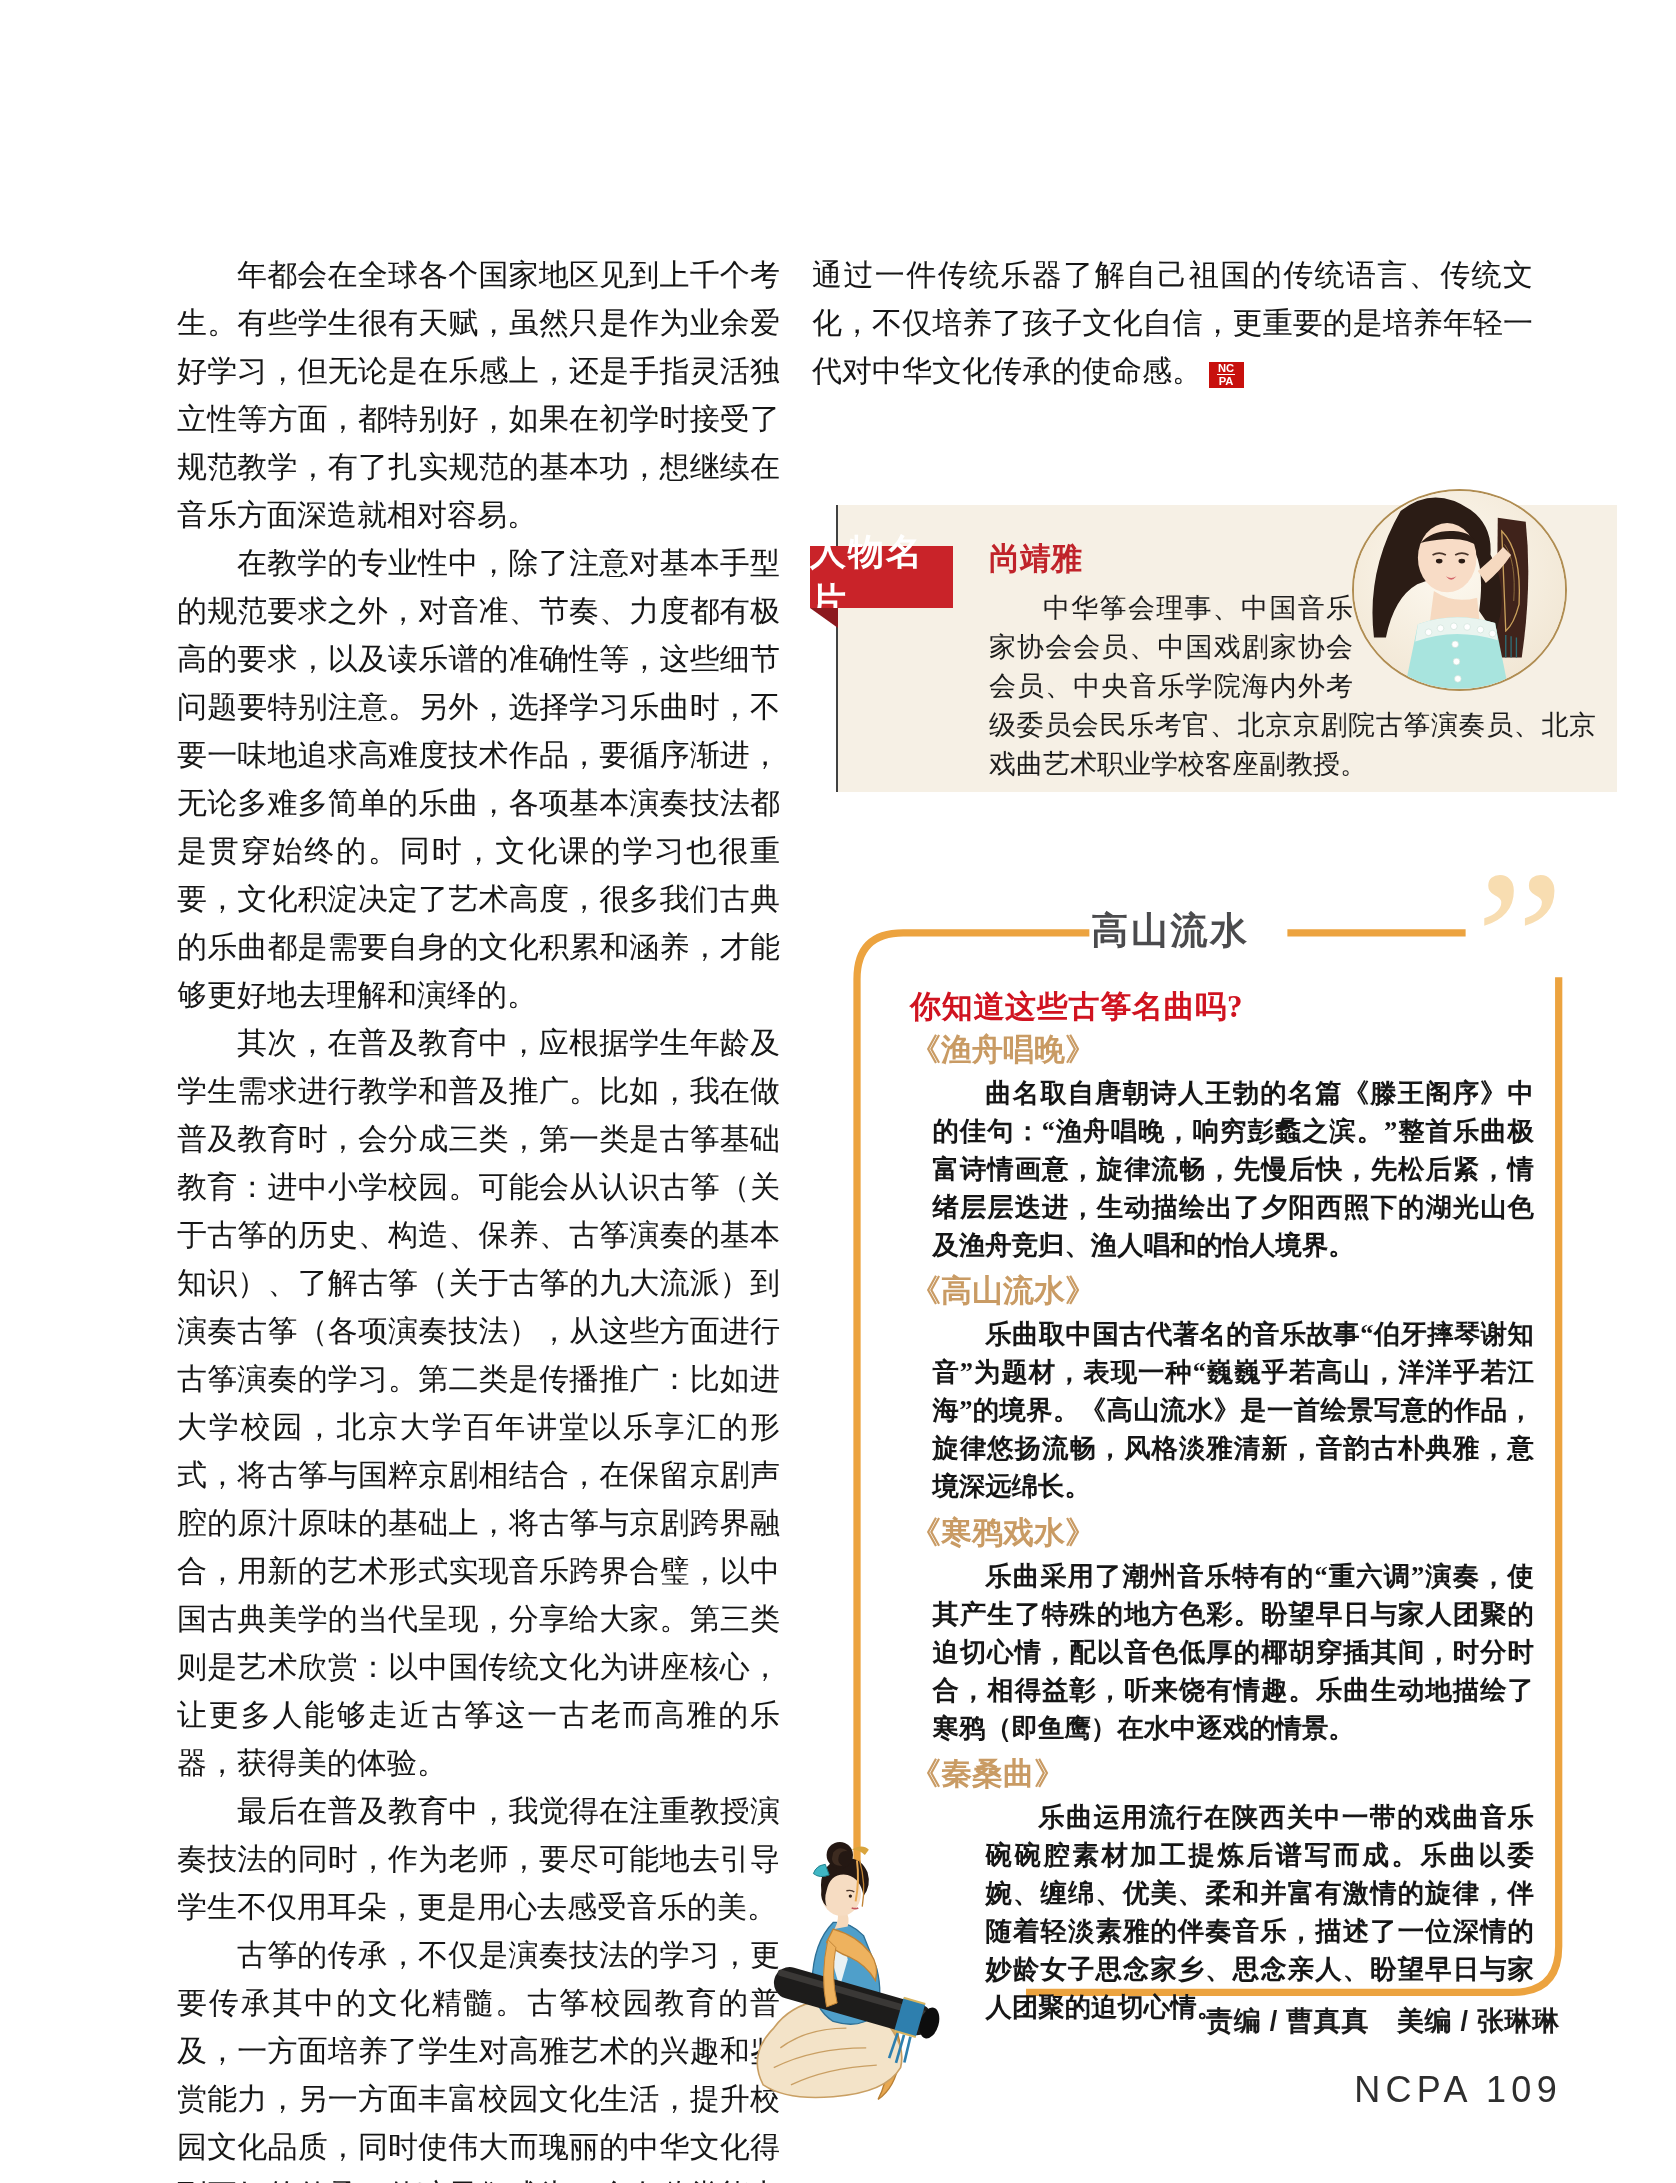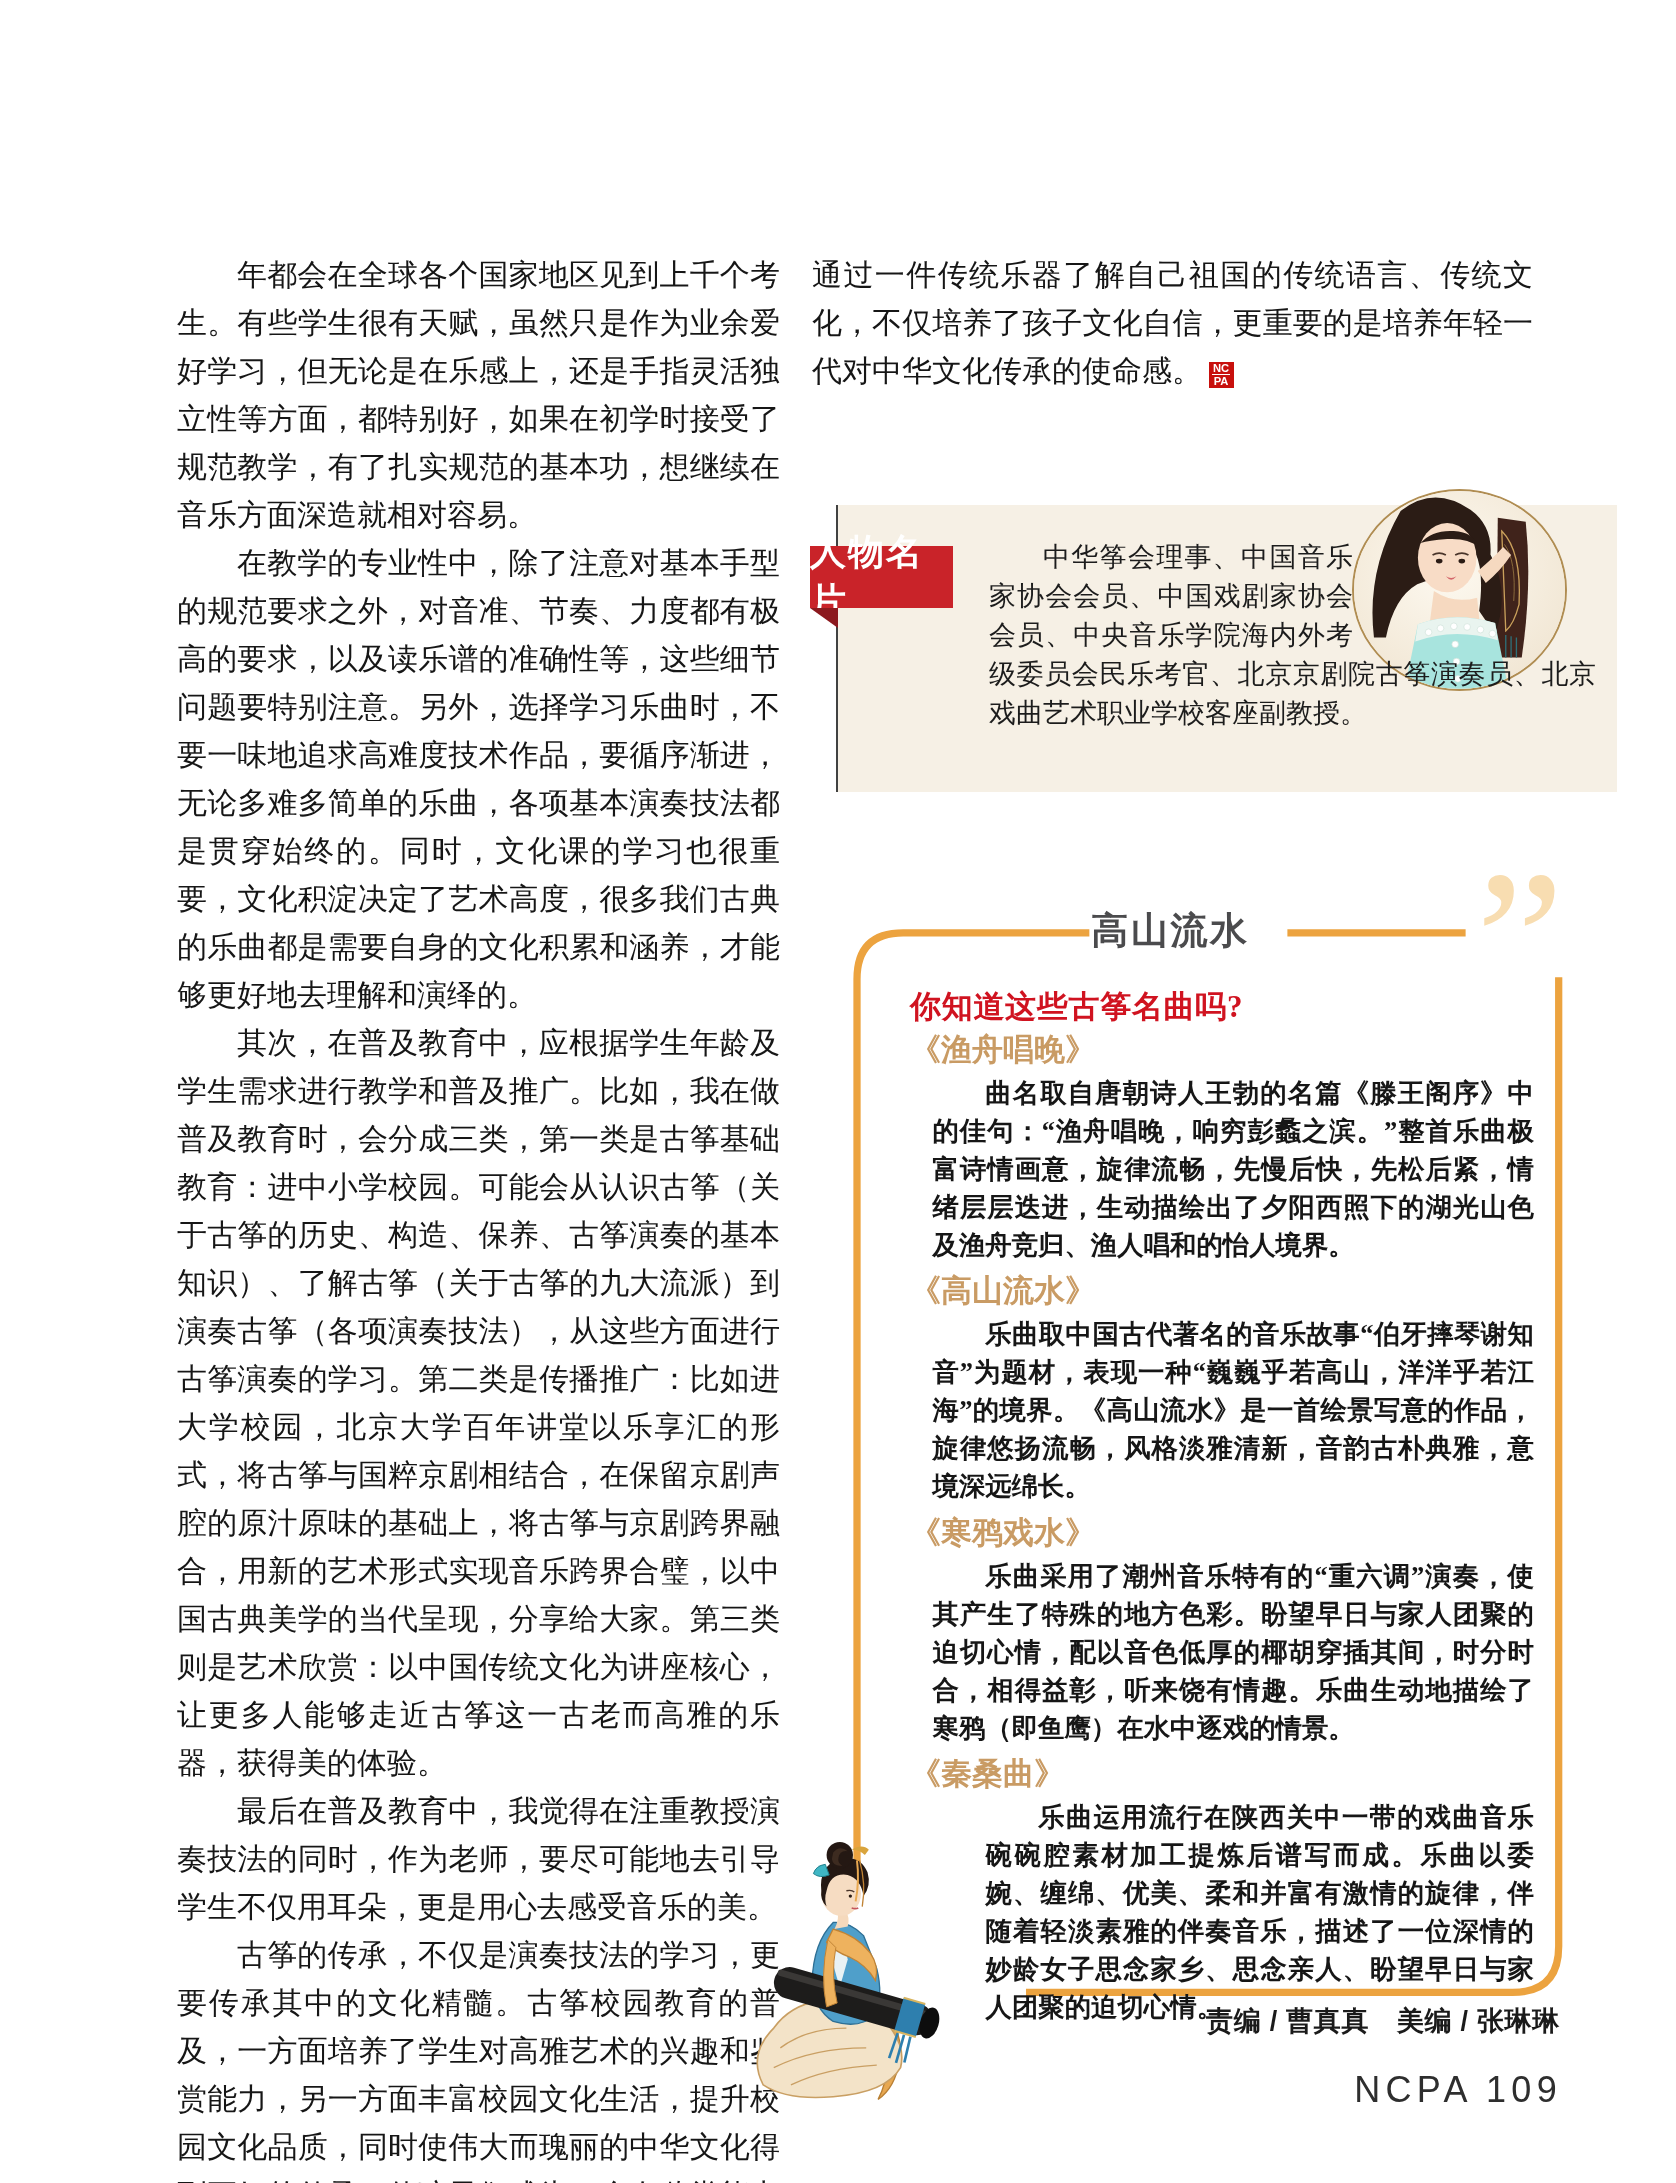--- a/index.html
+++ b/index.html
@@ -5,21 +5,21 @@
   html,body{margin:0;padding:0;background:#ffffff;}
   .page{position:relative;width:1676px;height:2183px;background:#ffffff;overflow:hidden;
         font-family:"Liberation Sans","DejaVu Sans",sans-serif;color:#141414;}
   
   .col-left{position:absolute;left:177px;top:251px;width:603px;}
   .col-left p, .col-rt p{margin:0;font-size:30px;line-height:48px;text-align:justify;
         text-indent:2em;font-weight:400;color:#161616;}
   .col-rt{position:absolute;left:812px;top:251px;width:721px;}
   .col-rt p{text-indent:0;}
   
-  .seal{display:inline-block;vertical-align:-4px;margin-left:6.6px;width:25px;height:26.4px;
+  .seal{display:inline-block;vertical-align:-4px;margin-left:6.6px;width:35px;height:26.4px;
         background:#c8100d;color:#fff;text-align:center;font-weight:bold;font-size:11.2px;line-height:12.5px;}
   .seal .s1{display:inline-block;border-bottom:1.3px solid #fff;padding:0 0.7px;}
   
   .card{position:absolute;left:836px;top:505px;width:779px;height:287px;background:#f6f0e5;
         border-left:2.6px solid #414141;}
   .tag{position:absolute;left:-28px;top:41px;width:143px;height:62px;background:#c92329;
        display:flex;align-items:center;justify-content:center;color:#ffffff;font-size:36px;
        font-weight:bold;letter-spacing:2px;}
   .tag-fold{position:absolute;left:-28px;top:103px;width:0;height:0;
        border-top:20px solid #8c191e;border-left:28px solid transparent;}
@@ -116,20 +116,21 @@
           <circle cx="170" cy="204" r="5"></circle>
             <circle cx="190" cy="208" r="5"></circle>
             <circle cx="208" cy="214" r="5"></circle>
           <circle cx="152" cy="230" r="5"></circle>
             <circle cx="154" cy="256" r="5"></circle>
             <circle cx="156" cy="282" r="5"></circle>
         </g>
       </svg>
     </div>
     <div class="card-text">
+      <div class="card-name">尚靖雅</div>
       <div class="bio"><span class="bio-spacer"></span><span>中华筝会理事、中国音乐家协会会员、中国戏剧家协会会员、中央音乐学院海内外考级委员会民乐考官、北京京剧院古筝演奏员、北京戏曲艺术职业学校客座副教授。</span></div>
     </div>
   </div>
 
   <svg class="qa-border" viewBox="0 0 1080 1624">
     <path d="M 358 6 H 76 Q 6 6 6 76 V 1446" fill="none" stroke="#eca33f" stroke-width="11"></path>
     <path d="M 262 1611 H 999 Q 1069 1611 1069 1541 V 73" fill="none" stroke="#eca33f" stroke-width="11"></path>
     <path d="M 658 6 H 928" fill="none" stroke="#eca33f" stroke-width="11"></path>
   </svg>
 

